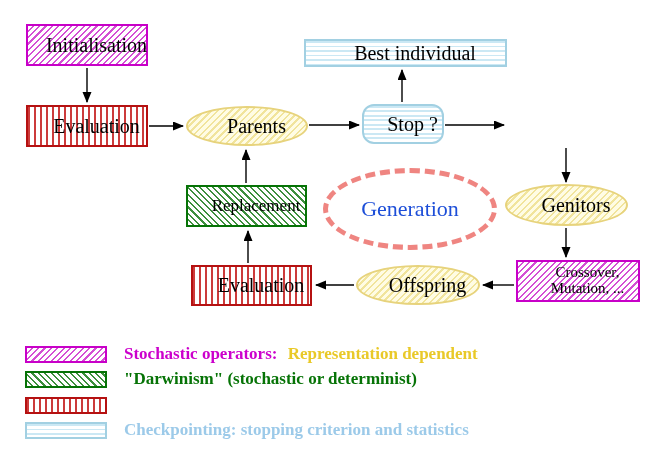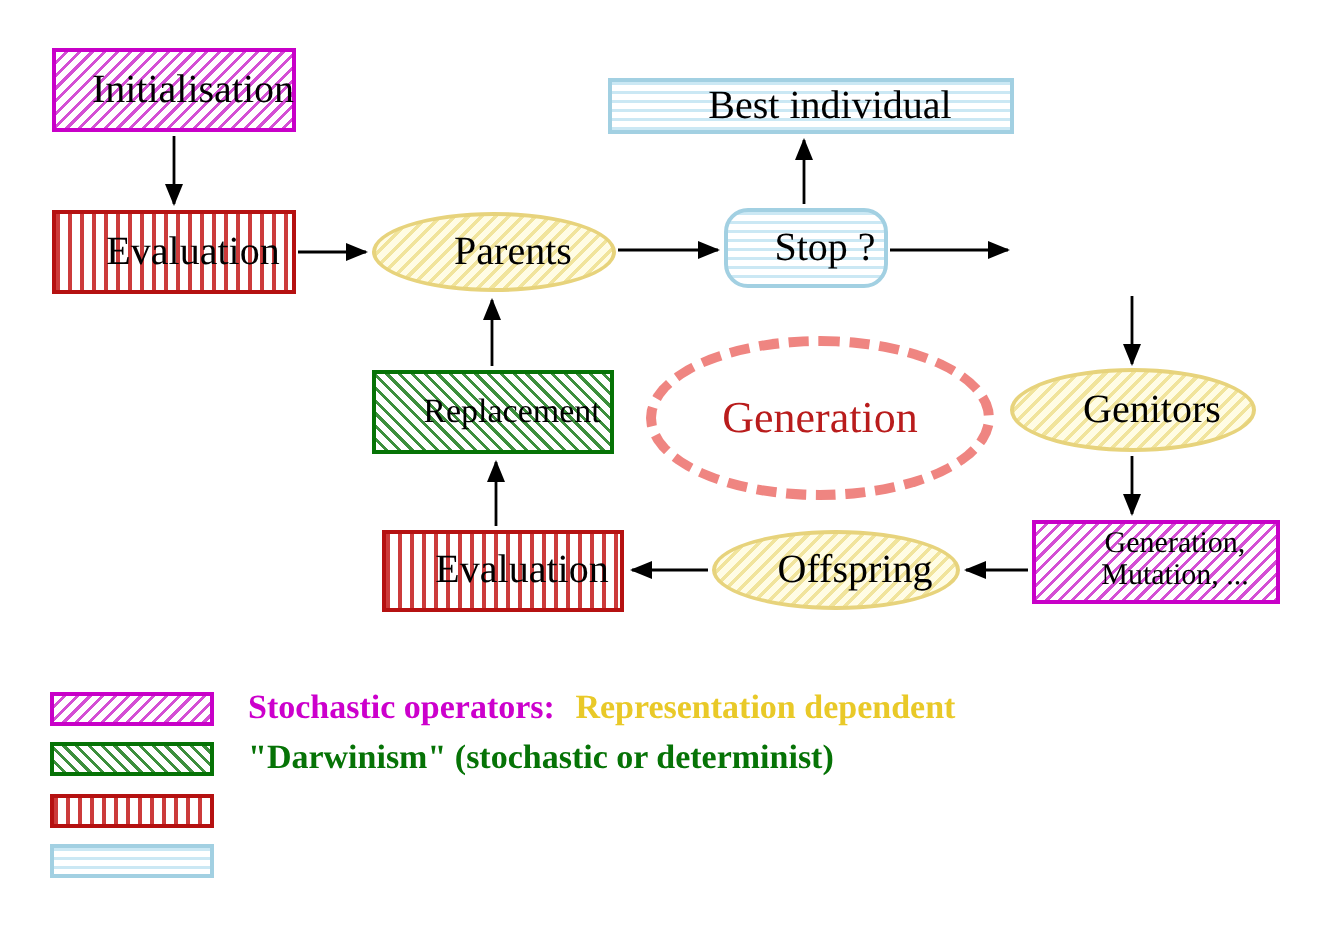--- a/index.html
+++ b/index.html
@@ -61,21 +61,21 @@
       #f1e49c 3px, #f1e49c 4.8px);
   }
   .dashed-ellipse {
     position: absolute;
     border: 5px dashed #ef8581;
     border-radius: 50%;
     box-sizing: border-box;
     display: flex;
     align-items: center;
     justify-content: center;
-    color: #b91c1c;
+    color: #1d4ed8;
     font-size: 22px;
   }
   #arrows { position: absolute; left: 0; top: 0; pointer-events: none; }
   .legend-swatch {
     position: absolute;
     width: 82px;
     height: 17px;
     box-sizing: border-box;
   }
   .legend-text {
@@ -119,21 +119,21 @@
   <div class="node yellow-ellipse" style="left:186px; top:106px; width:122px; height:40px;">Parents</div>
 
   <div class="node cyan-horiz" style="left:276px; top:39px; width:203px; height:28px;margin-left:28px;">Best individual</div>
 
   <div class="node cyan-horiz" style="left:362px; top:104px; width:82px; height:40px; border-radius:12px;">Stop ?</div>
 
 
   <div class="node yellow-ellipse" style="left:505px; top:184px; width:123px; height:42px;">Genitors</div>
 
   <div class="node magenta-hatch small-label" style="left:516px; top:260px; width:124px; height:42px; flex-direction:column;">
-    <span>Generation,</span>
+    <span>Crossover,</span>
     <span>Mutation, ...</span>
   </div>
 
   <div class="node yellow-ellipse" style="left:356px; top:265px; width:124px; height:40px;">Offspring</div>
 
   <div class="node red-vert" style="left:191px; top:265px; width:121px; height:41px;">Evaluation</div>
 
   <div class="node green-hatch" style="left:186px; top:185px; width:121px; height:42px; font-size:17px;">Replacement</div>
 
   <div class="dashed-ellipse" style="left:323px; top:168px; width:174px; height:82px;">Generation</div>
@@ -143,14 +143,15 @@
     <span style="color:#cc00cc;text-align:right;">Stochastic operators:</span>
     <span style="color:#e9c928; margin-left:6px;">Representation dependent</span>
   </div>
 
   <div class="legend-swatch green-hatch" style="left:25px; top:371px;"></div>
   <div class="legend-text" style="top:369px; color:#067306;">"Darwinism" (stochastic or determinist)</div>
 
   <div class="legend-swatch red-vert" style="left:25px; top:397px;"></div>
 
   <div class="legend-swatch cyan-horiz" style="left:25px; top:422px;"></div>
+  <div class="legend-text" style="top:420px; color:#9ccae9;">Checkpointing: stopping criterion and statistics</div>
 
 </div>
 
 </body></html>

